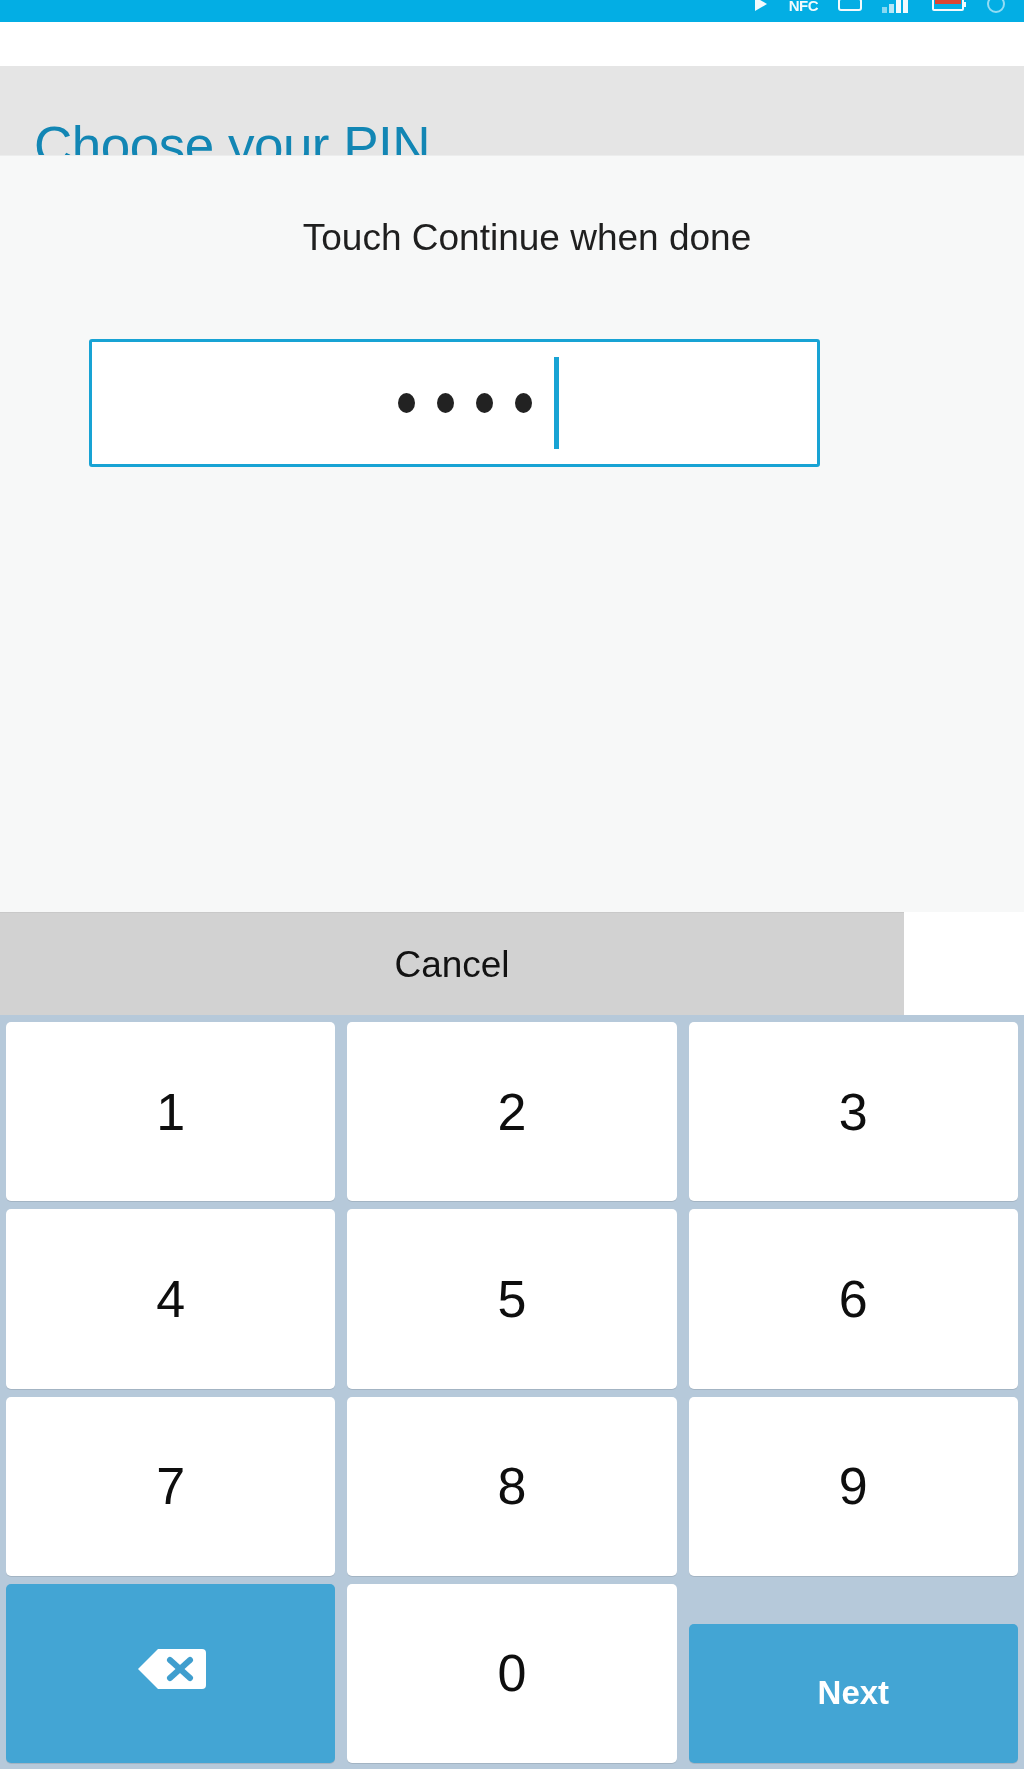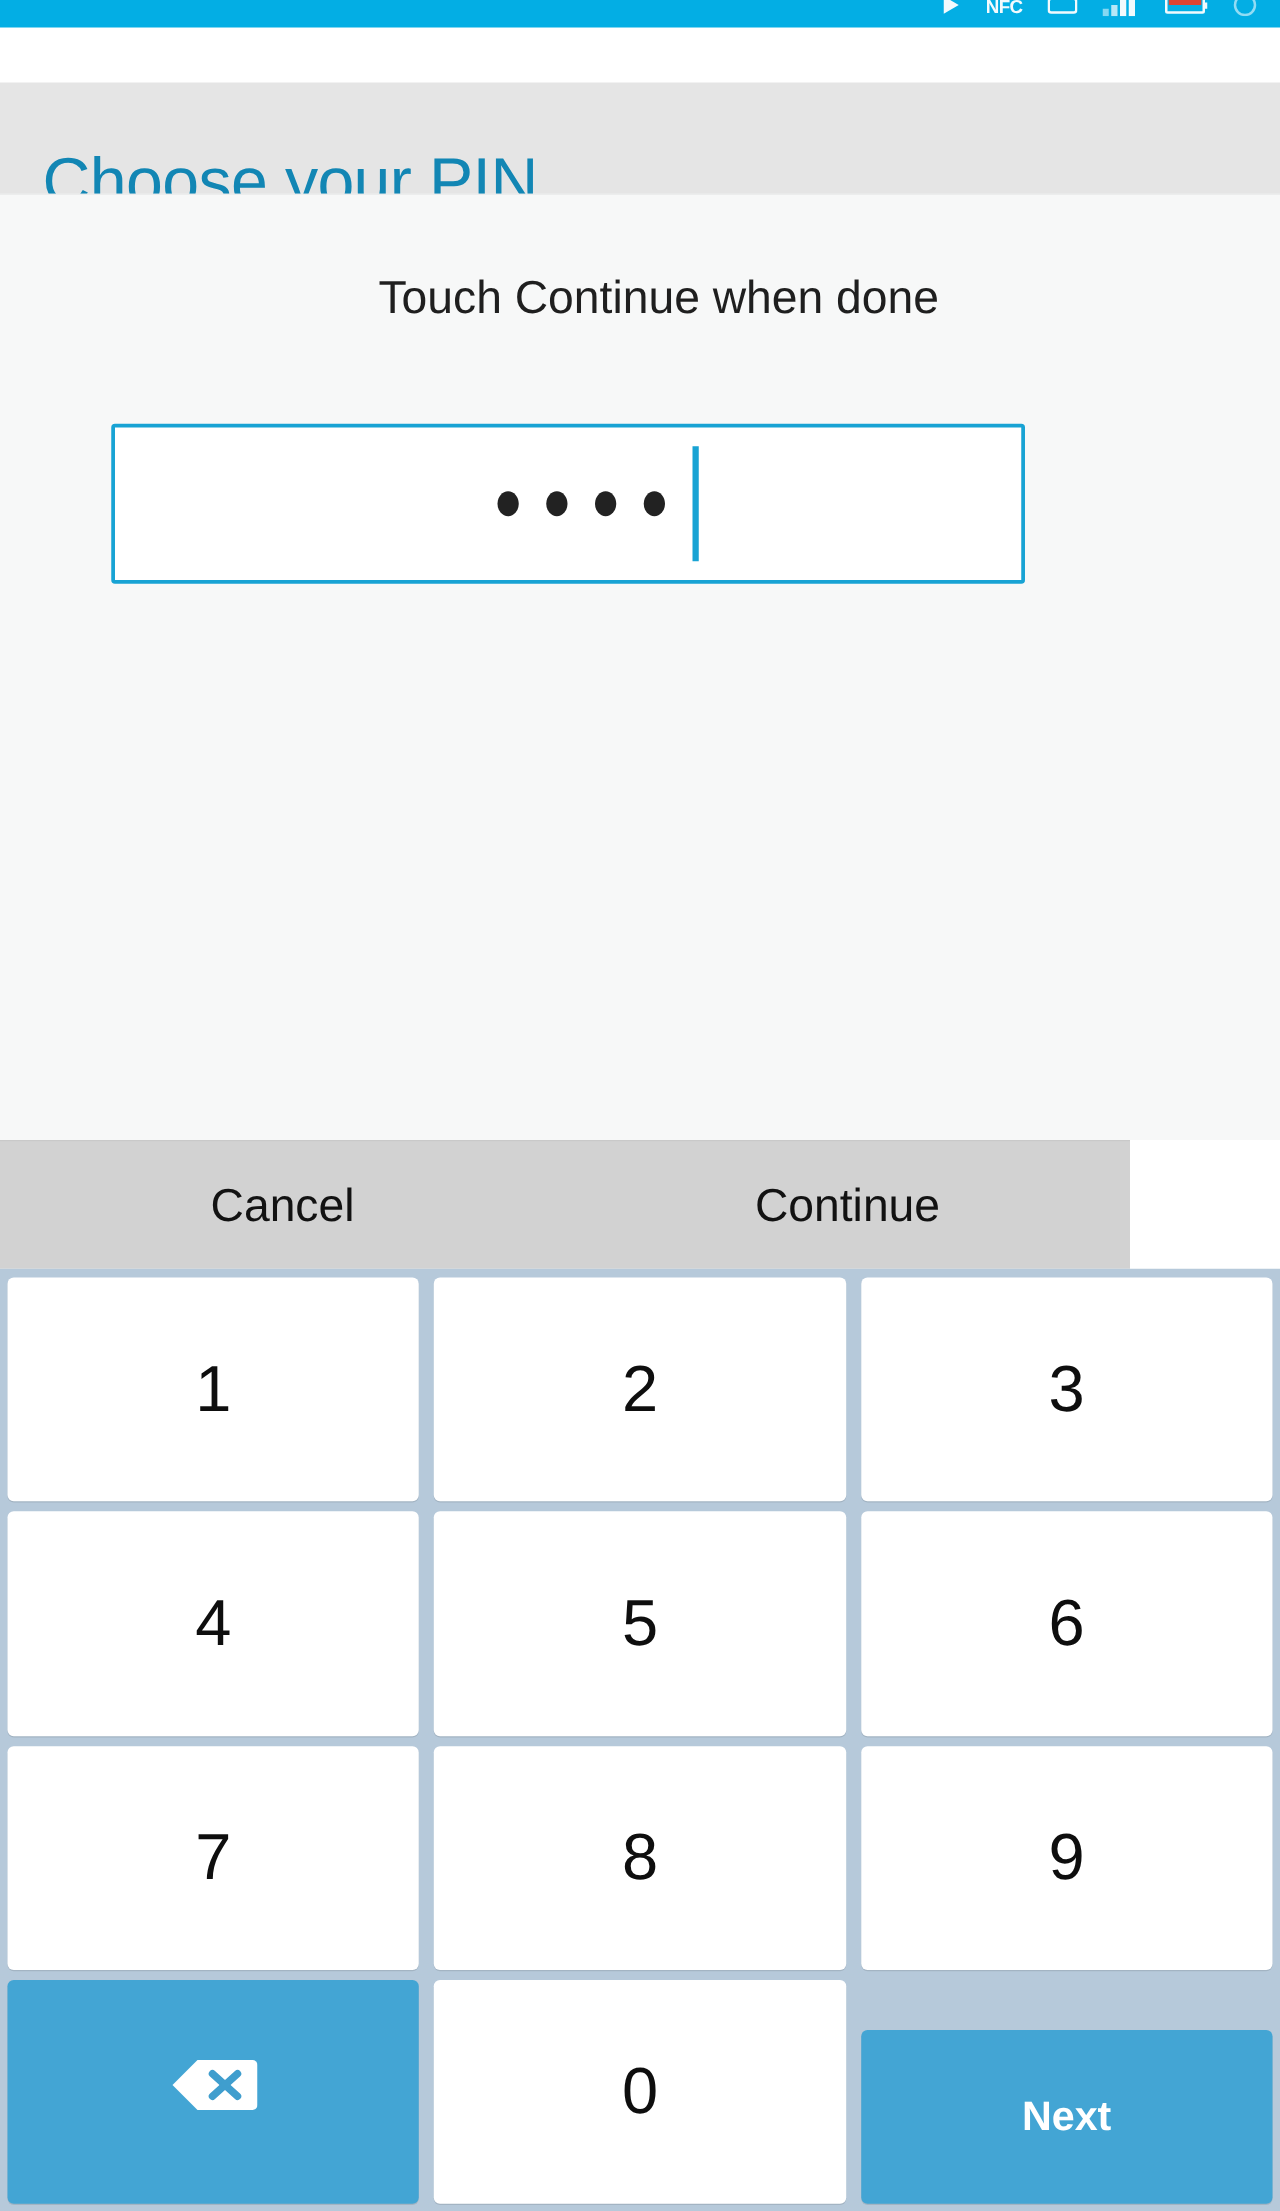--- a/index.html
+++ b/index.html
@@ -191,21 +191,20 @@
         <span class="pin-dot"></span>
         <span class="pin-dot"></span>
       </span>
       <span class="pin-caret"></span>
     </div>
   </div>
 </div>
 
 <div class="actionbar">
   <button class="action-btn">Cancel</button>
-  <button class="action-btn">Continue</button>
 </div>
 
 <div class="keypad">
 
   <div class="kp-row">
     <button class="key">1</button>
     <button class="key">2</button>
     <button class="key">3</button>
   </div>
 

